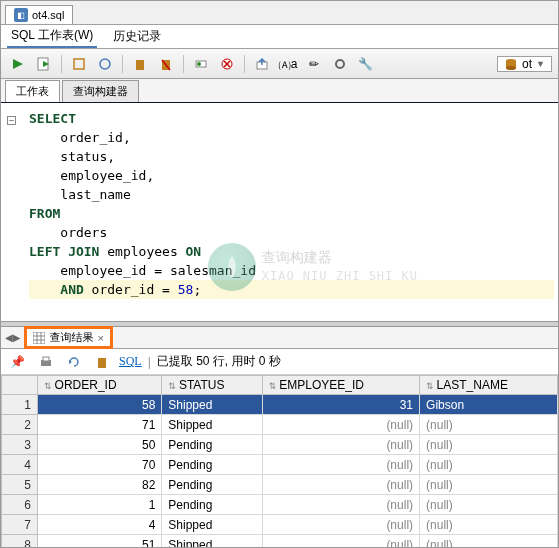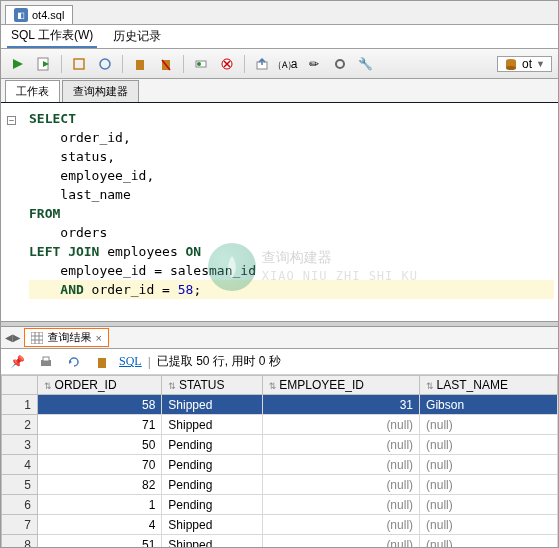--- a/index.html
+++ b/index.html
@@ -41,21 +41,21 @@
 .watermark { position: absolute; right: 140px; top: 140px; opacity: 0.35; pointer-events: none; display: flex; align-items: center; gap: 6px; }
 .watermark-circle { width: 48px; height: 48px; border-radius: 50%; background: radial-gradient(circle at 35% 35%, #5bc0a0, #2a8f6a); display: flex; align-items: center; justify-content: center; }
 .watermark-text { color: #888; font-size: 14px; }
 .watermark-sub { color: #aaa; font-size: 12px; letter-spacing: 1px; }
 
 
 .splitter { height: 6px; background: #d0d0d0; border-top: 1px solid #999; border-bottom: 1px solid #999; cursor: row-resize; }
 
 
 .res-tabs { height: 22px; background: #f4f4f4; border-bottom: 1px solid #a0a0a0; display: flex; align-items: center; padding-left: 4px; gap: 4px; }
-.res-tab { display: flex; align-items: center; gap: 4px; border: 1px solid #f97316; padding: 1px 6px; background: #fff; font-size: 11px; }
+.res-tab { display: flex; align-items: center; gap: 4px; border: 3px solid #f97316; padding: 1px 6px; background: #fff; font-size: 11px; }
 .res-close { color: #666; font-size: 11px; cursor: pointer; }
 .res-nav { color: #666; font-size: 10px; }
 
 
 .res-toolbar { height: 26px; background: #fff; border-bottom: 1px solid #d0d0d0; display: flex; align-items: center; padding: 0 6px; gap: 6px; font-size: 12px; }
 .pin { color: #c00; font-size: 12px; }
 .sql-link { color: #0060c0; text-decoration: underline; cursor: pointer; font-family: Liberation Serif, serif; }
 
 
 .grid { flex: 1; overflow: auto; background: #fff; }

